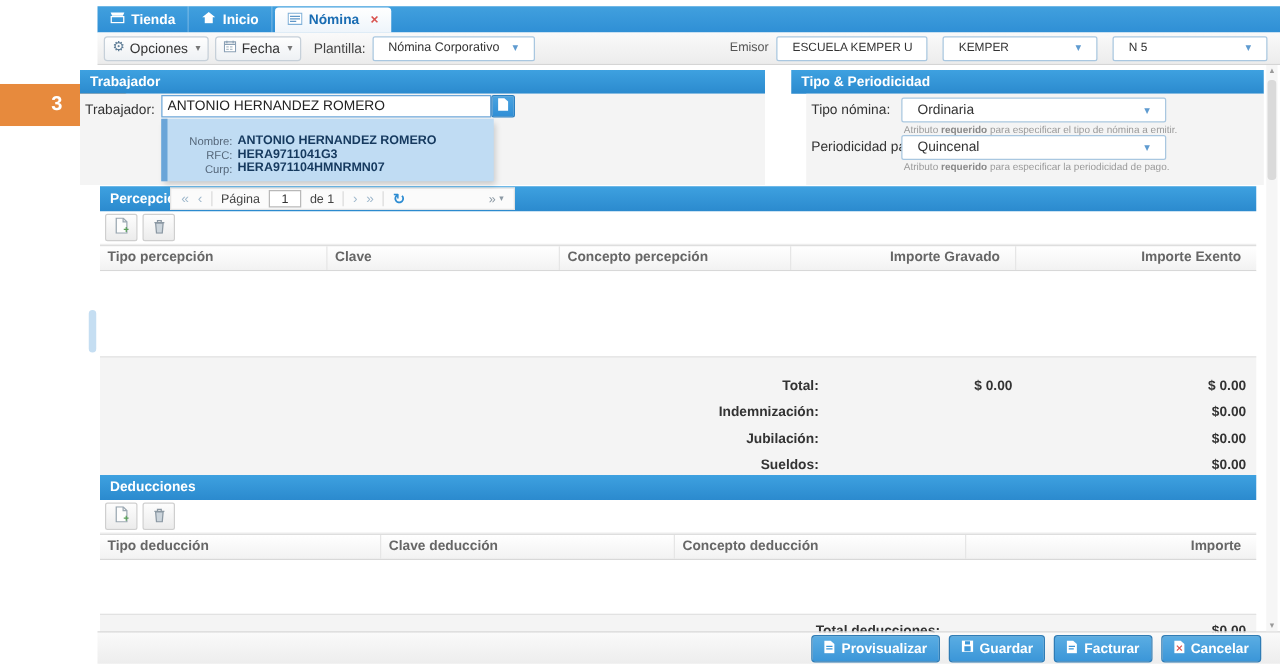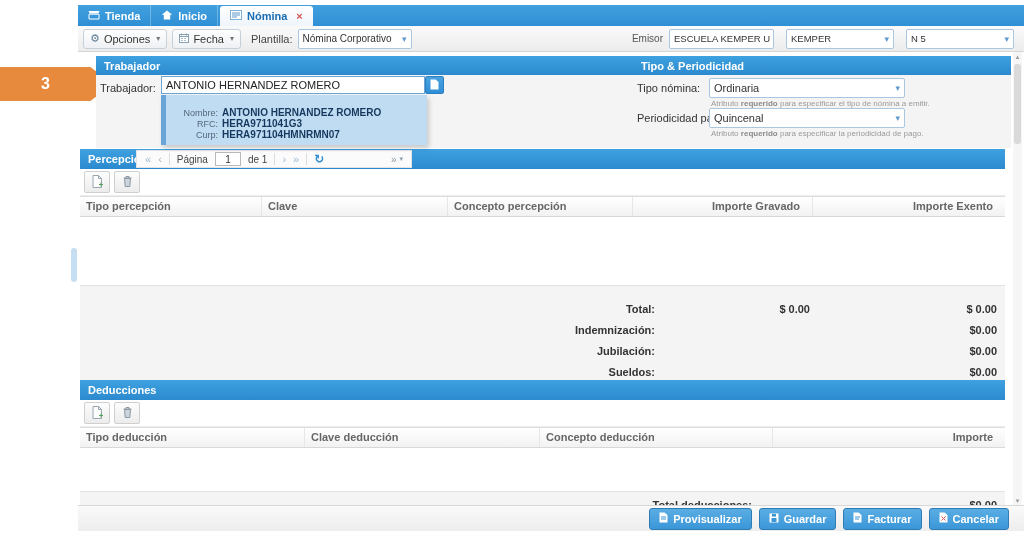--- a/index.html
+++ b/index.html
@@ -12,49 +12,49 @@
   .tab{display:flex;align-items:center;gap:5px;padding:0 10px;color:#fff;font-weight:bold;font-size:11px;border-right:1px solid rgba(255,255,255,.28);cursor:default;}
   .tab.active{background:linear-gradient(#ffffff,#eef5fb);color:#1a6db3;border-radius:3px 3px 0 0;border-right:none;margin:1px 0 0 2px;}
   .tab .close{color:#d9534f;font-weight:bold;margin-left:4px;font-size:11px;line-height:11px;}
 
   
   #toolbar{left:78px;top:26px;width:946px;height:25px;background:linear-gradient(#fafafa,#ececec);border-bottom:1px solid #d5d5d5;display:flex;align-items:center;}
   .tbtn{display:flex;align-items:center;gap:4px;height:18px;padding:0 6px;margin-left:5px;border:1px solid #c6d0d9;border-radius:3px;background:linear-gradient(#fefefe,#eef1f4);color:#333;}
   .tbtn .glyph{color:#5f7d96;font-size:11px;line-height:11px;}
   .tbtn .arr{color:#777;font-size:8px;margin-left:2px;}
   .tlabel{margin-left:10px;color:#444;}
-  .combo{background:#fff;border:1px solid #a9c7e0;border-radius:2px;height:18px;display:flex;align-items:center;justify-content:space-between;padding:0 4px;color:#333;white-space:nowrap;overflow:hidden;}
+  .combo{background:#fff;border:1px solid #a9c7e0;border-radius:2px;height:18px;display:flex;align-items:center;justify-content:space-between;padding:0 12px;color:#333;white-space:nowrap;overflow:hidden;}
   .combo .arr{color:#5f9bd0;font-size:9px;margin-left:5px;flex:none;}
   #emisor-group{margin-left:auto;display:flex;align-items:center;gap:12px;margin-right:10px;}
   #emisor-group .combo{font-size:9.5px;}
 
   
   #callout{left:0;top:67px;width:113px;height:34px;background:#e78a3d;
     clip-path:polygon(0 0,80% 0,100% 50%,80% 100%,0 100%);
     color:#fff;font-weight:bold;font-size:16px;display:flex;align-items:center;justify-content:center;padding-right:22px;box-sizing:border-box;}
 
   
   .phead{background:linear-gradient(#3ea1e0,#2b8ace);color:#fff;font-weight:bold;font-size:11px;display:flex;align-items:center;padding:0 8px;position:relative;}
 
   
-  #p-trab{left:96px;top:56px;width:548px;height:88px;}
+  #p-trab{left:64px;top:56px;width:548px;height:88px;}
   #p-trab .phead{height:19px;}
   #p-trab .pbody{position:relative;height:73px;background:#f4f4f4;}
   #trab-label{position:absolute;left:4px;top:7px;color:#333;}
   #trab-input{position:absolute;left:65px;top:1px;width:254px;height:16px;border:1px solid #6ca6d8;background:#fff;font:11px "Liberation Sans","DejaVu Sans",sans-serif;color:#222;padding:0 4px;}
   #trab-btn{position:absolute;left:329px;top:1px;width:19px;height:18px;background:linear-gradient(#4aa3e0,#2f8ed6);border:1px solid #2a7fc0;border-radius:2px;display:flex;align-items:center;justify-content:center;box-sizing:border-box;}
   #suggest{position:absolute;left:65px;top:20px;width:266px;height:50px;background:#c0dcf3;border-left:5px solid #6aa5d8;box-shadow:2px 3px 5px rgba(0,0,0,.18);z-index:5;display:flex;flex-direction:column;justify-content:space-around;padding:12px 0;box-sizing:border-box;}
   .srow{display:flex;align-items:center;}
   .srow .sl{width:52px;text-align:right;margin-right:4px;font-size:9px;color:#55677a;}
   .srow .sv{font-size:10px;font-weight:bold;color:#15395e;}
 
   
   #p-tipo{left:633px;top:56px;width:378px;height:92px;}
   #p-tipo .phead{height:19px;}
-  #p-tipo .pbody{position:relative;height:73px;background:#f4f4f4;}
+  #p-tipo .pbody{position:relative;height:73px;background:#f4f4f4;margin-left:12px;}
   .flabel{position:absolute;left:4px;color:#333;}
   .fcombo{position:absolute;left:76px;width:186px;}
   .fhelp{position:absolute;left:78px;font-size:8px;color:#9a9a9a;white-space:nowrap;}
   .fhelp b{color:#8a8a8a;}
 
   
   #p-perc{left:80px;top:149px;width:925px;}
   #p-ded{left:80px;top:380px;width:925px;}
   .gphead{height:20px;}
   .btnrow{height:26px;background:#fff;display:flex;align-items:center;gap:4px;padding-left:4px;border-bottom:1px solid #ededed;}

